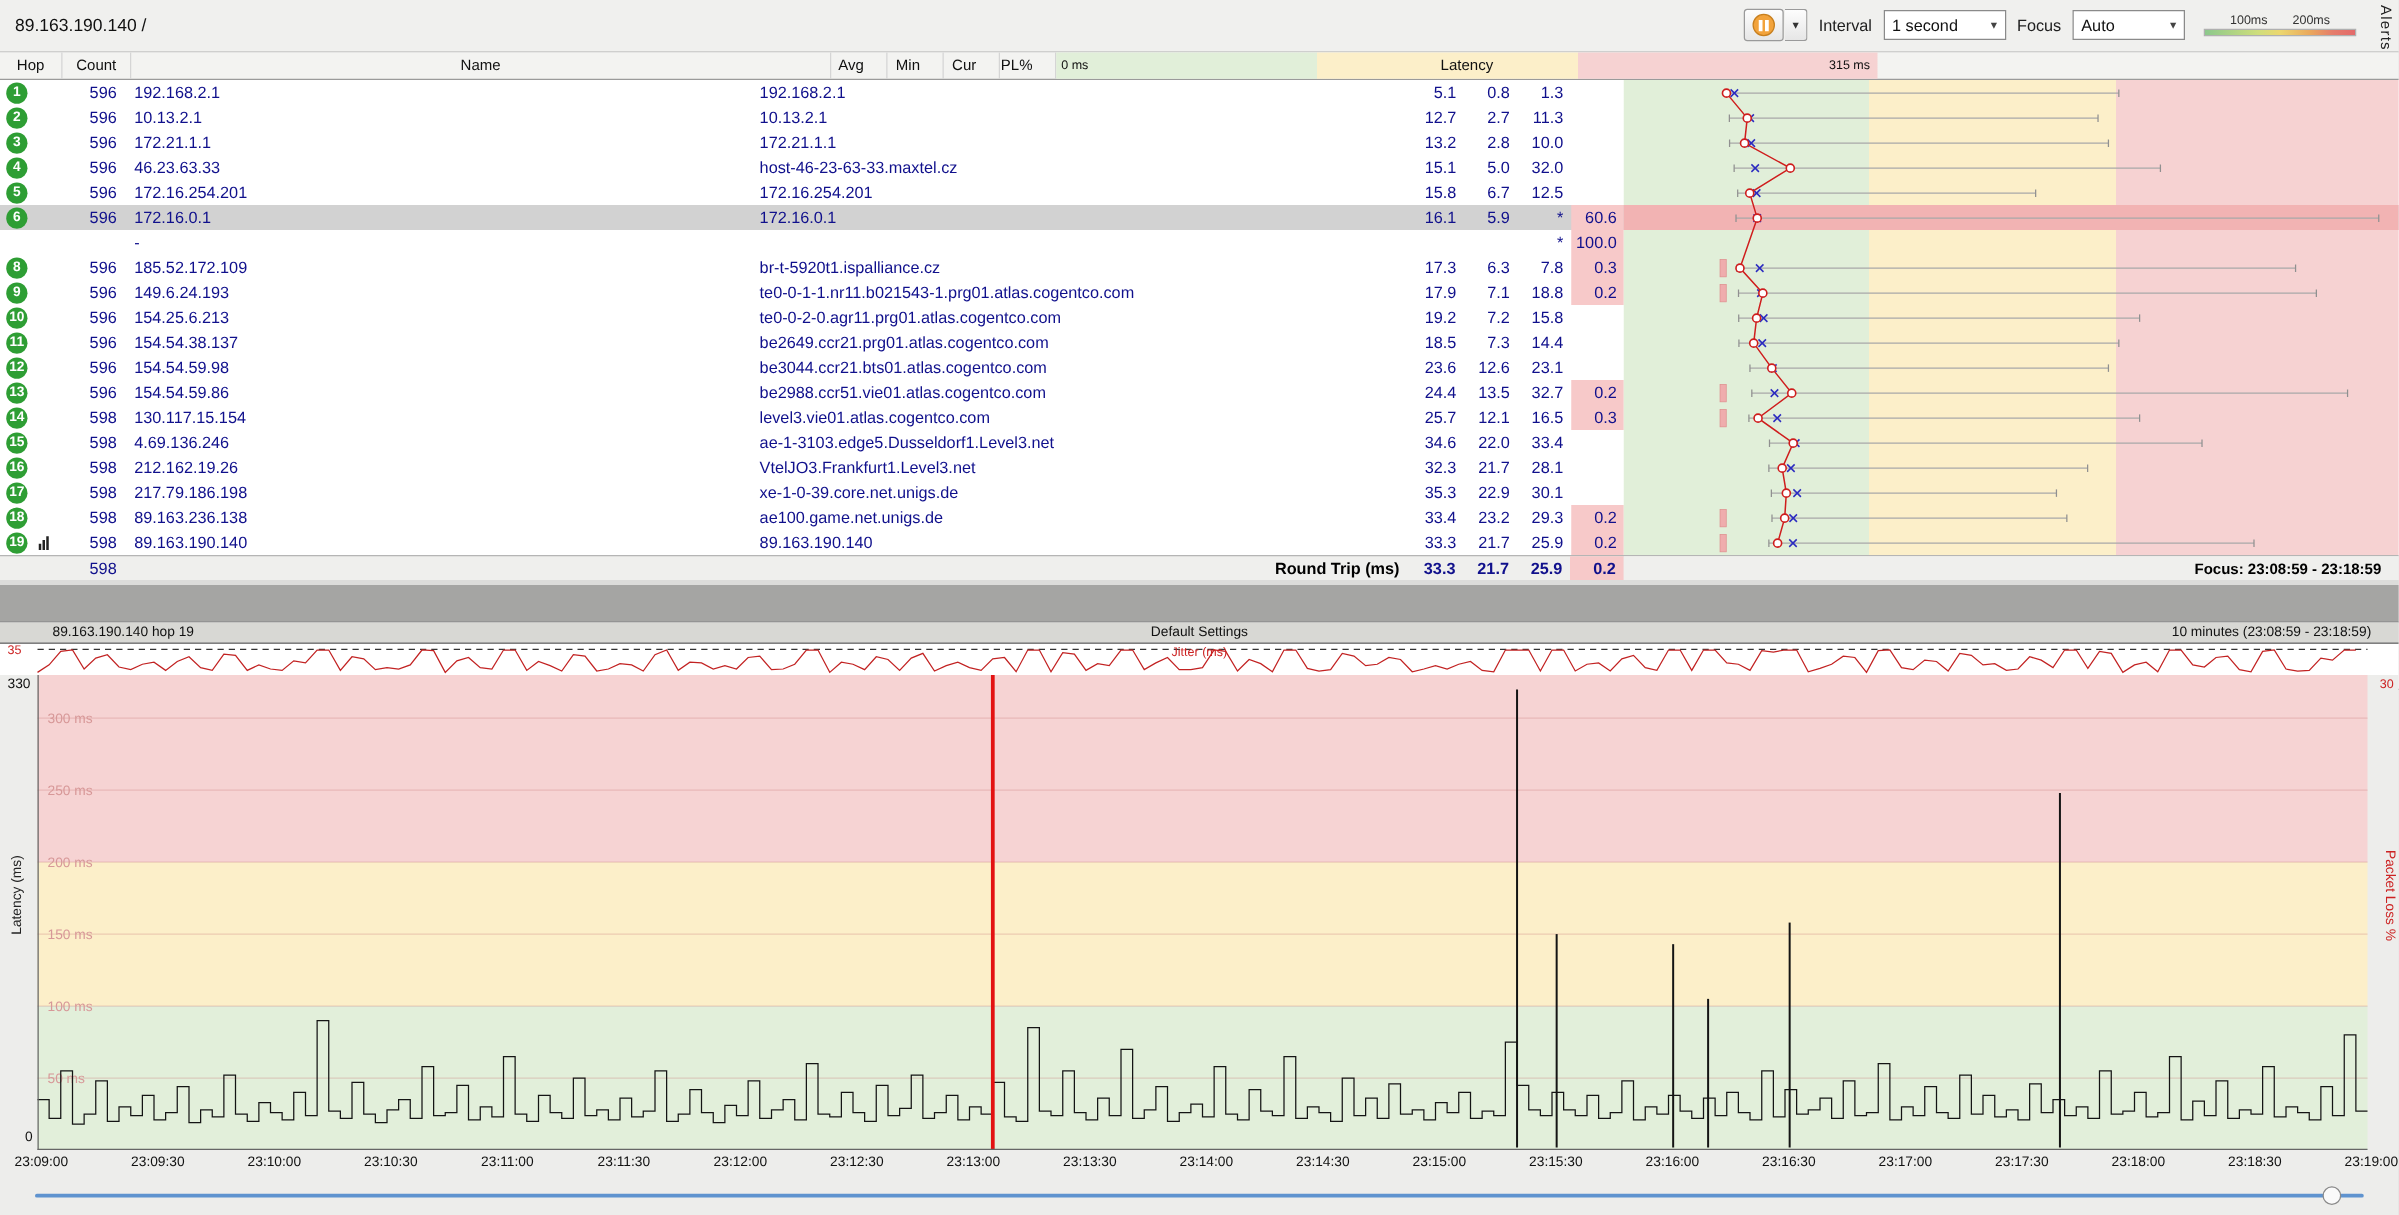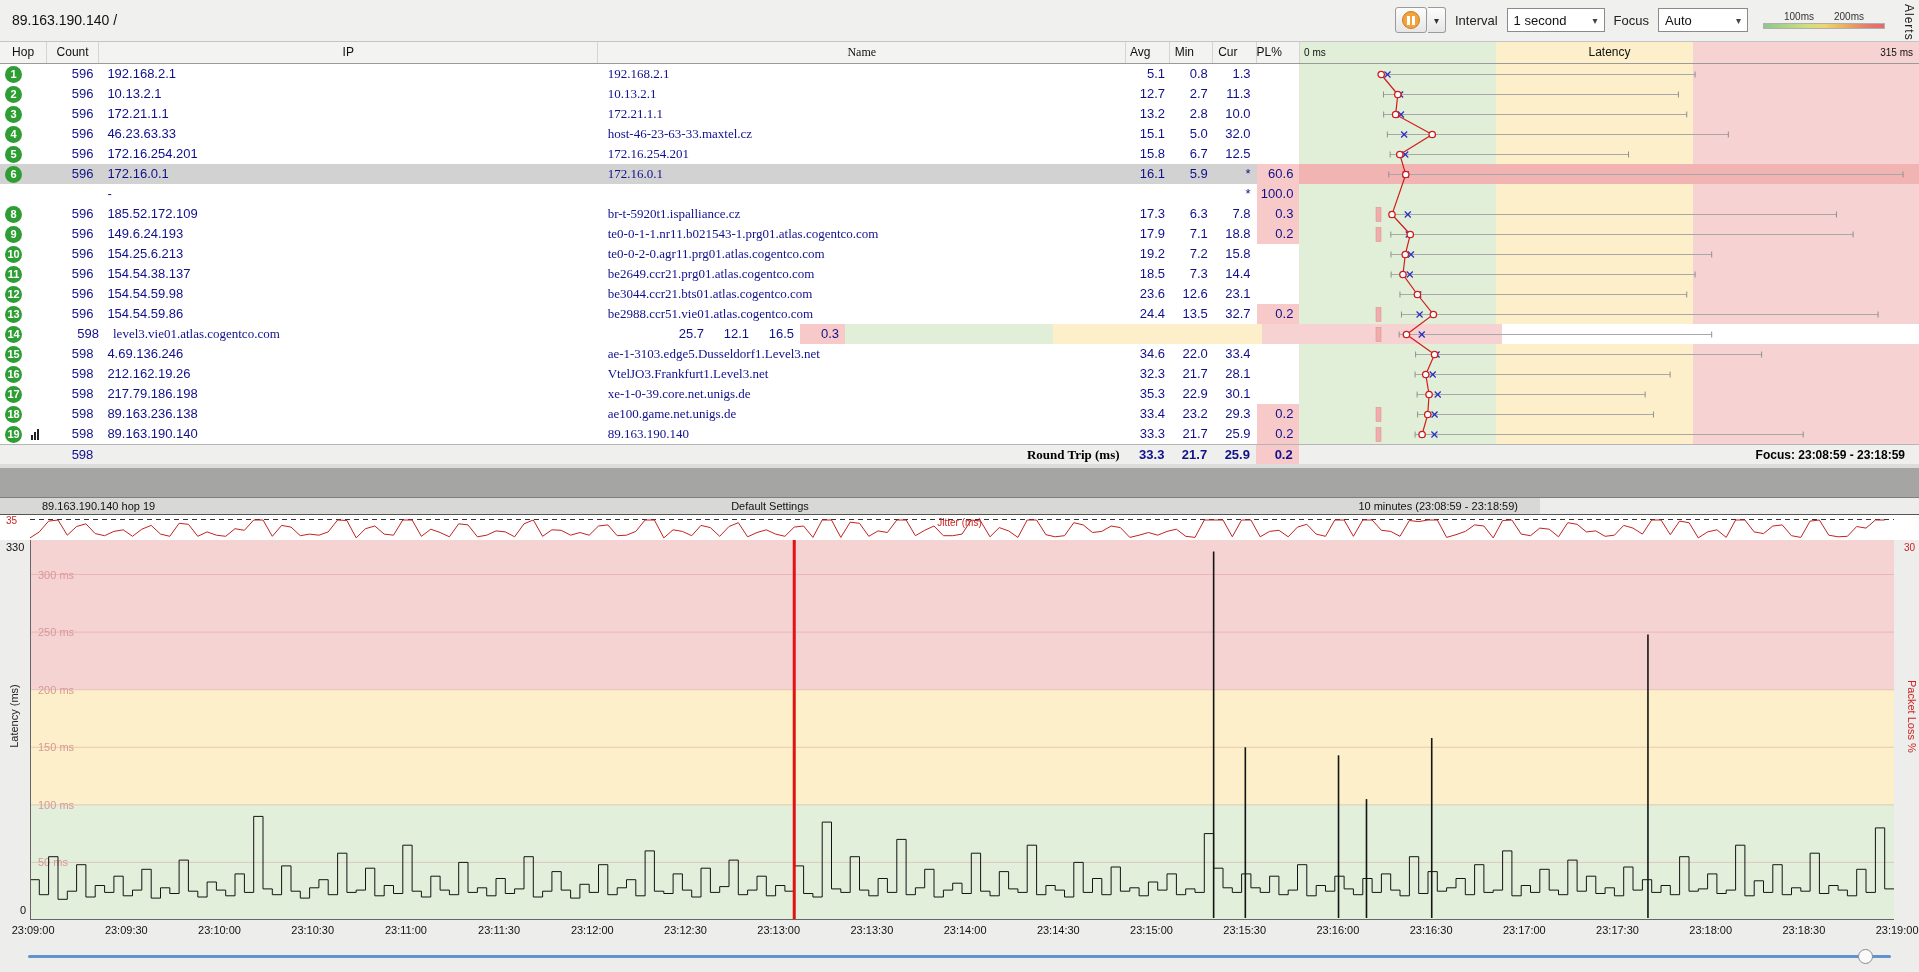--- a/index.html
+++ b/index.html
@@ -20,21 +20,21 @@
 .select .arr{font-size:10px;color:#444;margin-left:8px;}
 .legend{width:122px;margin-left:6px;}
 .legend-labels{display:flex;justify-content:center;gap:20px;font-size:10px;color:#333;}
 .legend-bar{height:6px;margin-top:1px;border:1px solid #b0b0b0;background:linear-gradient(90deg,#8cc88c 0%,#cede7c 35%,#ecd76f 50%,#eaa85c 70%,#e57d6b 85%,#e36a6a 100%);}
 #alerts{position:absolute;right:3px;top:4px;writing-mode:vertical-rl;font-size:12px;color:#222;letter-spacing:1px;cursor:pointer;}
 
 
 #thead{position:absolute;left:0;top:42px;width:1919px;height:22px;display:flex;background:#f3f3f1;border-bottom:1px solid #9a9a9a;font-size:12px;color:#101010;line-height:21px;}
 .hc{border-right:1px solid #d5d5d5;text-align:center;overflow:hidden;white-space:nowrap;}
 .hc.rightal{text-align:right;padding-right:18px;}
-.w-hop{width:50px;}.w-count{width:55px;}.w-ip{width:530px;}.w-name{width:560px;font-family:Liberation Serif, serif;}.w-num{width:45px;}.w-lat{width:657px;}
+.w-hop{width:50px;}.w-count{width:55px;}.w-ip{width:530px;}.w-name{width:560px;}.w-num{width:45px;}.w-lat{width:657px;}
 .hc.w-lat{position:relative;border-right:none;}
 .zones{background:linear-gradient(90deg,#e1efd9 0%,#e1efd9 31.7%,#fcefc9 31.7%,#fcefc9 63.5%,#f6d2d2 63.5%,#f6d2d2 100%);}
 .lat-min{position:absolute;left:4px;font-size:10px;}
 .lat-title{font-size:12px;}
 .lat-max{position:absolute;right:6px;font-size:10px;}
 
 #tbody{position:absolute;left:0;top:64px;width:1919px;height:380px;background:#fff;}
 .trow{display:flex;height:20px;line-height:20px;font-size:13px;color:#10108c;background:#fff;cursor:default;}
 .trow.selected{background:#d2d2d2;}
 .c{overflow:hidden;white-space:nowrap;}
@@ -49,21 +49,21 @@
 .fico i:nth-child(1){height:5px;}.fico i:nth-child(2){height:8px;}.fico i:nth-child(3){height:11px;}
 #hopgraph{position:absolute;left:1375px;top:64px;width:544px;height:380px;pointer-events:none;}
 
 #tfoot{position:absolute;left:0;top:444px;width:1919px;height:20px;display:flex;line-height:20px;font-size:13px;color:#10108c;background:#efefed;border-top:1px solid #b5b5b5;}
 #tfoot .bold{font-weight:bold;}
 #tfoot .rtlabel{color:#000;font-weight:bold;padding-right:8px;}
 #tfoot .w-lat{background:#efefed;color:#000;font-weight:bold;padding-right:14px;text-align:right;font-size:12px;}
 
 
 #splitter{position:absolute;left:0;top:464px;width:1919px;height:34px;background:linear-gradient(#dcdcda 0%,#dcdcda 12%,#a5a5a3 12%,#a5a5a3 100%);border-bottom:1px solid #7e7e7e;cursor:row-resize;}
-#bheader{position:absolute;left:0;top:498px;width:1540px;height:16px;background:#d8d8d4;font-size:11px;color:#111;line-height:16px;}
+#bheader{position:absolute;left:0;top:498px;width:1919px;height:16px;background:#d8d8d4;font-size:11px;color:#111;line-height:16px;}
 #bheader .bh-left{position:absolute;left:42px;}
 #bheader .bh-center{position:absolute;left:50%;transform:translateX(-50%);}
 #bheader .bh-right{position:absolute;right:22px;}
 #jitter{position:absolute;left:0;top:514px;width:1919px;height:38px;background:#fff;border-top:1px solid #555;border-bottom:1px solid #666;}
 #jitter-svg{position:absolute;left:0;top:0;width:1919px;height:26px;}
 #jitter-left{position:absolute;left:6px;top:0;font-size:10px;}
 #jitter-label{position:absolute;left:50%;transform:translateX(-50%);top:2px;font-size:10px;}
 .red{color:#cc2222;}
 #maingraph{position:absolute;left:0;top:540px;width:1919px;height:380px;background:#ededeb;}
 #timeline-svg{position:absolute;left:0;top:0;width:1919px;height:380px;}
@@ -113,21 +113,20 @@
         <div class="legend-bar"></div>
       </div>
     </div>
   </div>
 
   <div id="alerts">Alerts</div>
 
   <div id="thead">
     <div class="hc w-hop">Hop</div>
     <div class="hc w-count">Count</div>
-    <div class="hc w-ip">IP</div>
     <div class="hc w-name">Name</div>
     <div class="hc w-num rightal">Avg</div>
     <div class="hc w-num rightal">Min</div>
     <div class="hc w-num rightal">Cur</div>
     <div class="hc w-num rightal">PL%</div>
     <div class="hc w-lat zones">
       <span class="lat-min">0 ms</span>
       <span class="lat-title">Latency</span>
       <span class="lat-max">315 ms</span>
     </div>
@@ -273,20 +272,21 @@
         <div class="c w-name pad">be2988.ccr51.vie01.atlas.cogentco.com</div>
         <div class="c w-num right">24.4</div>
         <div class="c w-num right">13.5</div>
         <div class="c w-num right">32.7</div>
         <div class="c w-num right haspl">0.2</div>
         <div class="c w-lat"></div>
       </div>
       <div class="trow">
         <div class="c w-hop"><span class="badge">14</span></div>
         <div class="c w-count right">598</div>
+        <div class="c w-ip pad">130.117.15.154</div>
         <div class="c w-name pad">level3.vie01.atlas.cogentco.com</div>
         <div class="c w-num right">25.7</div>
         <div class="c w-num right">12.1</div>
         <div class="c w-num right">16.5</div>
         <div class="c w-num right haspl">0.3</div>
         <div class="c w-lat"></div>
       </div>
       <div class="trow">
         <div class="c w-hop"><span class="badge">15</span></div>
         <div class="c w-count right">598</div>

